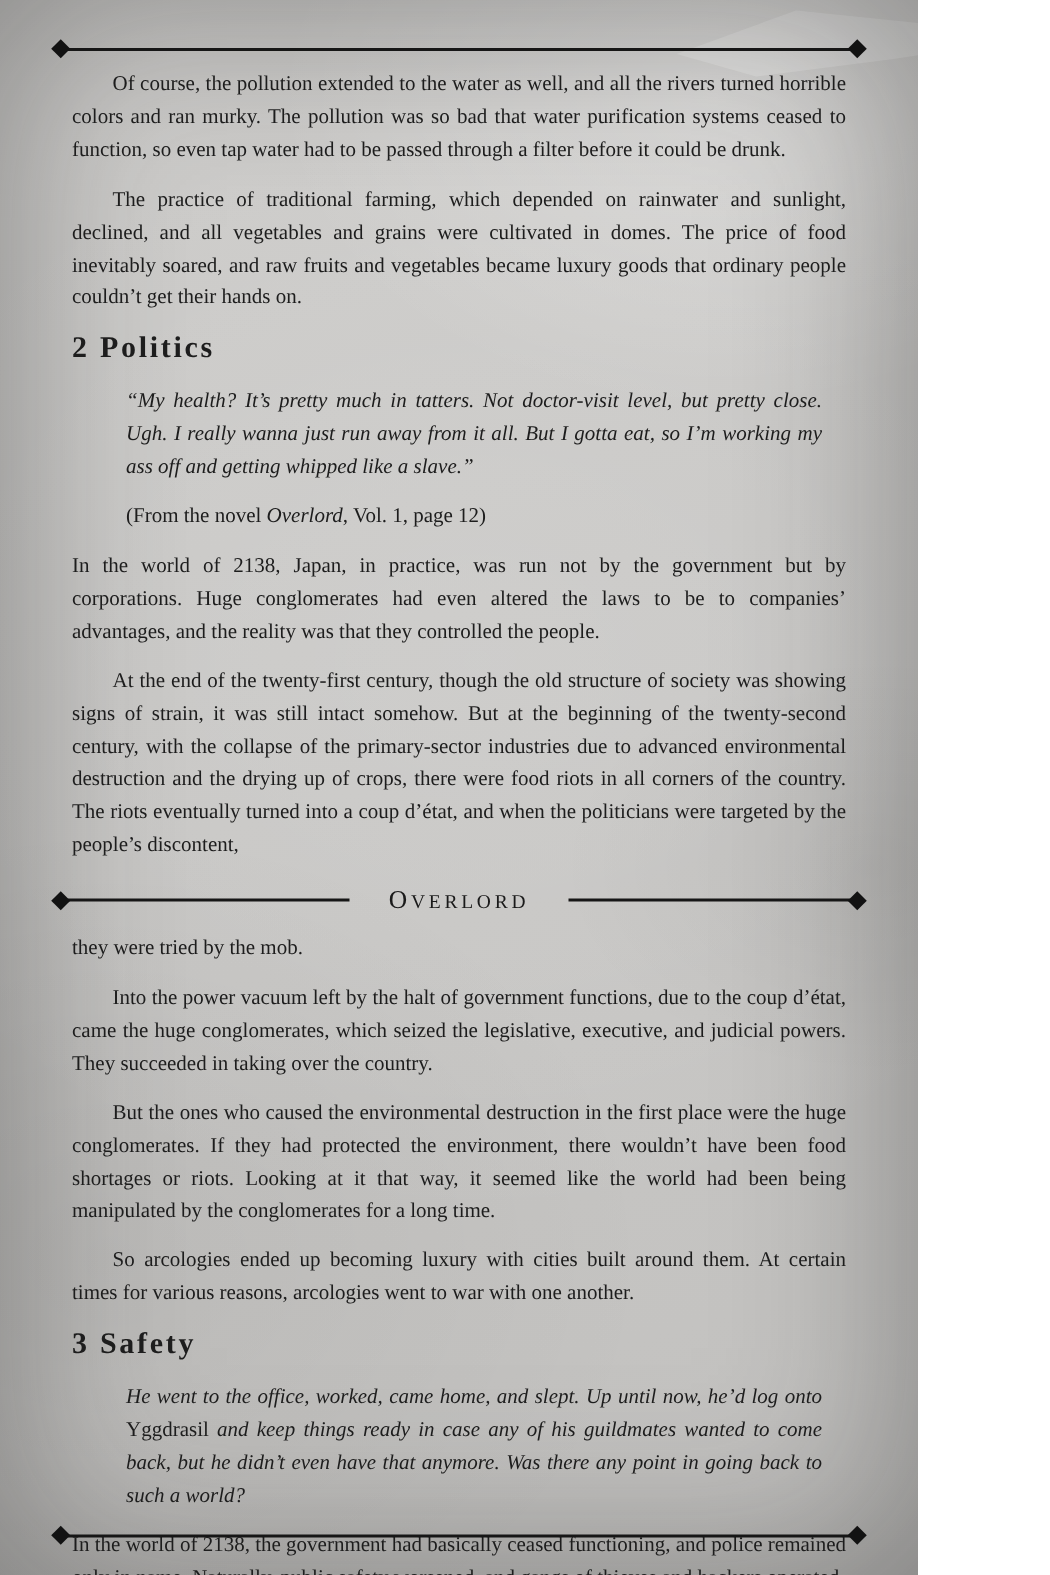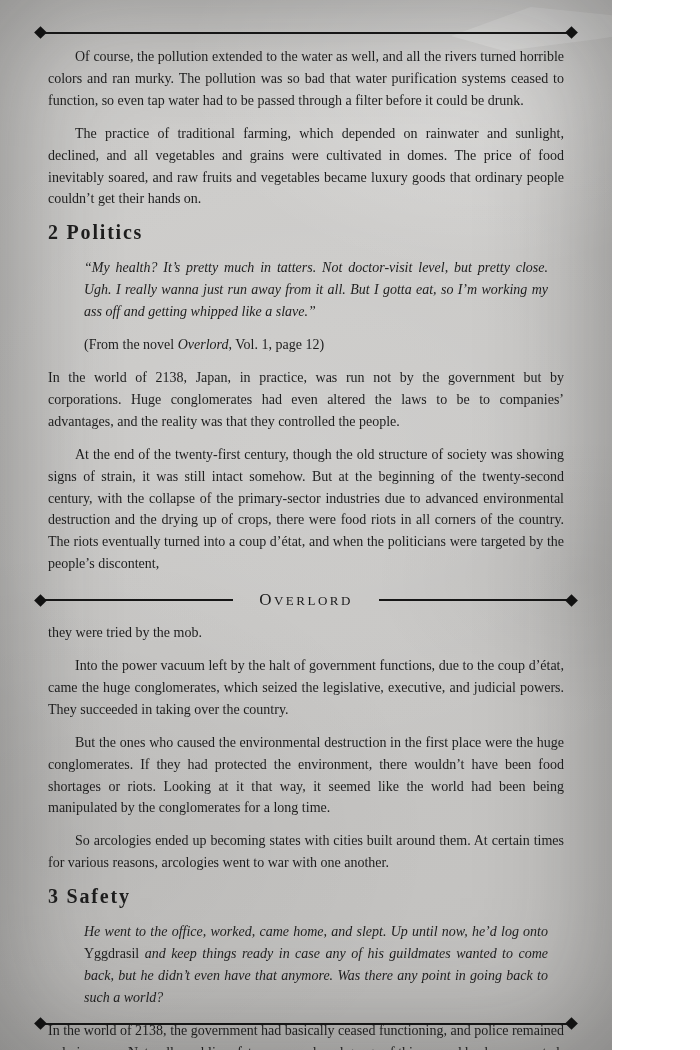--- a/index.html
+++ b/index.html
@@ -107,21 +107,21 @@
       <span class="divider-label">OVERLORD</span>
       <span class="rline"></span>
       <span class="diamond"></span>
     </div>
 
     <p>they were tried by the mob.</p>
     <p class="indent">Into the power vacuum left by the halt of government functions, due to the coup d’état, came the huge conglomerates, which seized the legislative, executive, and judicial powers. They succeeded in taking over the country.</p>
     <p class="indent">But the ones who caused the environmental destruction in the first place were the huge conglomerates. If they had protected the environment, there wouldn’t have been food shortages or riots. Looking at it that way, it seemed like the world had been being manipulated by the conglomerates for a long time.</p>
 
 
-    <p class="indent">So arcologies ended up becoming states with cities built around them. At certain times for various reasons, arcologies went to war with one another.</p>
+    <p class="indent">So arcologies ended up becoming luxury with cities built around them. At certain times for various reasons, arcologies went to war with one another.</p>
 
     <h2>3 Safety</h2>
 
     <blockquote><span>He went to the office, worked, came home, and slept. Up until now, he’d log onto </span><span class="upright">Yggdrasil</span><span> and keep things ready in case any of his guildmates wanted to come back, but he didn’t even have that anymore. Was there any point in going back to such a world?</span></blockquote>
 
 
     <p>In the world of 2138, the government had basically ceased functioning, and police remained only in name. Naturally, public safety worsened, and gangs of thieves and hackers operated</p>
   </div>
 
   <div class="hrule bottom">

